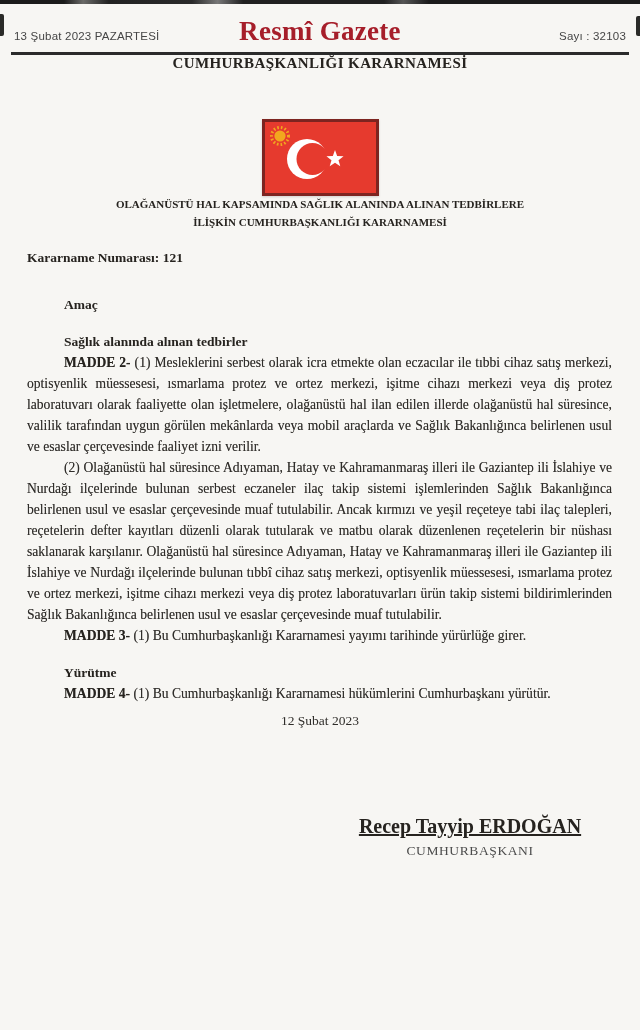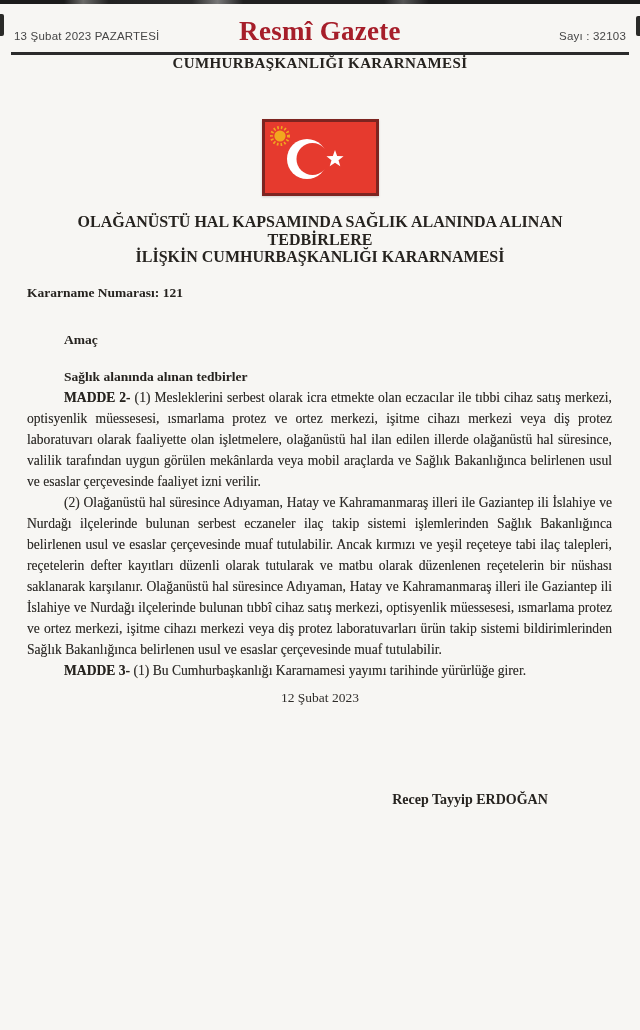--- a/index.html
+++ b/index.html
@@ -43,22 +43,22 @@
   .header-rule{border:none;border-top:3px solid #2b2b2b;margin:5px 11px 0 11px;}
   .doc-type{
     text-align:center;font-size:15px;font-weight:bold;color:var(--ink-strong);
     letter-spacing:.4px;
   }
   
   .flag-wrap{display:flex;justify-content:center;margin-top:47px;}
   .flag-wrap svg{display:block;filter:drop-shadow(0 1px 1px rgba(0,0,0,.15));}
   
   .decree-title{
-    text-align:center;font-weight:bold;font-size:16px;color:var(--ink-strong);
-    margin-top:17px;line-height:17.5px;padding:0 30px;
+    text-align:center;font-weight:bold;font-size:11px;color:var(--ink-strong);
+    line-height:17.5px;padding:0 30px;
   }
   .decree-number{
     font-weight:bold;font-size:13.5px;color:var(--ink-strong);
     margin:19px 28px 0 27px;
   }
   
   .sections{margin:28px 28px 0 27px;}
   .section-heading{
     font-weight:bold;font-size:13.5px;color:var(--ink-strong);
     margin-left:37px;line-height:21px;
@@ -70,21 +70,21 @@
     text-indent:37px;color:var(--ink);
     text-shadow:0 0 .4px rgba(70,66,60,.55);
   }
   .body-paragraph b{color:var(--ink-strong);}
   .signed-date{
     text-align:center;font-size:13.5px;margin-top:9px;color:var(--ink);
   }
   .signature-block{
     width:250px;margin:86px 45px 0 auto;text-align:center;
   }
-  .signature-name{font-weight:bold;font-size:14px;color:var(--ink-strong);}
+  .signature-name{font-weight:bold;font-size:20px;color:var(--ink-strong);text-decoration:underline;}
   .signature-title{font-size:13.5px;color:#4c4c4c;letter-spacing:.6px;margin-top:5px;}
 </style>
 </head>
 <body>
 
 <div class="scan-top"></div>
 <div class="scan-left"></div>
 <div class="scan-right"></div>
 
 <div>
@@ -120,21 +120,24 @@
   </div>
 
   <div class="decree-number">Kararname Numarası: 121</div>
 
   <div class="sections">
       <div class="section-heading">Amaç</div>
       <div class="section-heading">Sağlık alanında alınan tedbirler</div>
       <p class="body-paragraph"><b>MADDE 2-</b> (1) Mesleklerini serbest olarak icra etmekte olan eczacılar ile tıbbi cihaz satış merkezi, optisyenlik müessesesi, ısmarlama protez ve ortez merkezi, işitme cihazı merkezi veya diş protez laboratuvarı olarak faaliyette olan işletmelere, olağanüstü hal ilan edilen illerde olağanüstü hal süresince, valilik tarafından uygun görülen mekânlarda veya mobil araçlarda ve Sağlık Bakanlığınca belirlenen usul ve esaslar çerçevesinde faaliyet izni verilir.</p>
       <p class="body-paragraph">(2) Olağanüstü hal süresince Adıyaman, Hatay ve Kahramanmaraş illeri ile Gaziantep ili İslahiye ve Nurdağı ilçelerinde bulunan serbest eczaneler ilaç takip sistemi işlemlerinden Sağlık Bakanlığınca belirlenen usul ve esaslar çerçevesinde muaf tutulabilir. Ancak kırmızı ve yeşil reçeteye tabi ilaç talepleri, reçetelerin defter kayıtları düzenli olarak tutularak ve matbu olarak düzenlenen reçetelerin bir nüshası saklanarak karşılanır. Olağanüstü hal süresince Adıyaman, Hatay ve Kahramanmaraş illeri ile Gaziantep ili İslahiye ve Nurdağı ilçelerinde bulunan tıbbî cihaz satış merkezi, optisyenlik müessesesi, ısmarlama protez ve ortez merkezi, işitme cihazı merkezi veya diş protez laboratuvarları ürün takip sistemi bildirimlerinden Sağlık Bakanlığınca belirlenen usul ve esaslar çerçevesinde muaf tutulabilir.</p>
       <p class="body-paragraph"><b>MADDE 3-</b> (1) Bu Cumhurbaşkanlığı Kararnamesi yayımı tarihinde yürürlüğe girer.</p>
+      <div class="section-heading">Yürütme</div>
+      <p class="body-paragraph"><b>MADDE 4-</b> (1) Bu Cumhurbaşkanlığı Kararnamesi hükümlerini Cumhurbaşkanı yürütür.</p>
     </div>
 
   <div class="signed-date">12 Şubat 2023</div>
 
   <div class="signature-block">
     <div class="signature-name">Recep Tayyip ERDOĞAN</div>
+    <div class="signature-title">CUMHURBAŞKANI</div>
   </div>
 
 </div>
 
 </body></html>

